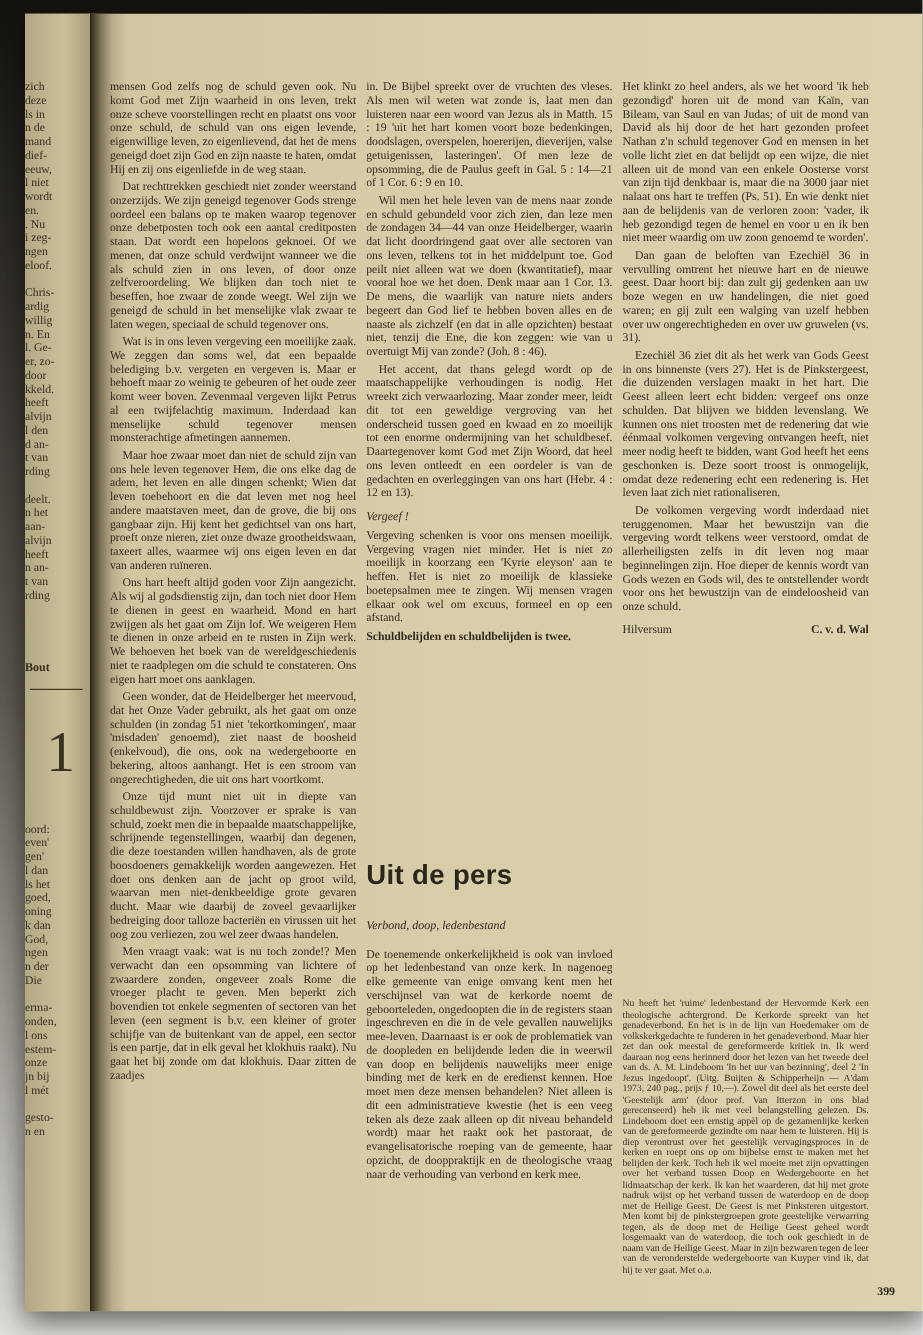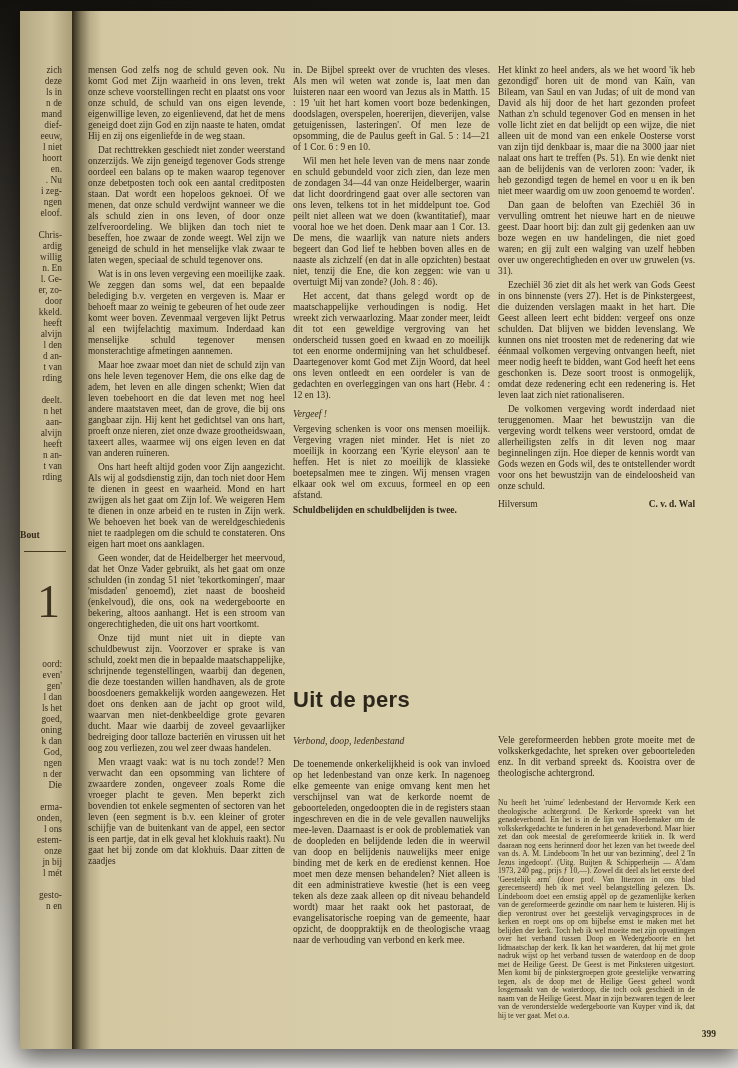--- a/index.html
+++ b/index.html
@@ -15,21 +15,21 @@
   }
   .prev-page{
     position:absolute;left:0;top:0;width:52px;height:100%;
     background:linear-gradient(90deg,#b4a884 0%,#ccc09b 60%,#a99d78 100%);
     overflow:hidden;
   }
   .gutter{
     position:absolute;left:52px;top:0;width:30px;height:100%;
     background:linear-gradient(90deg,#2e2716 0%,rgba(62,53,32,0.55) 30%,rgba(95,84,56,0.22) 60%,rgba(0,0,0,0) 100%);
   }
-  .frag-list{width:46px;text-align:right;padding-right:4px;box-sizing:border-box;
+  .frag-list{width:46px;text-align:left;padding-right:4px;box-sizing:border-box;
     font-size:9.4px;line-height:11px;color:#362d1e;}
   .frag{min-height:11px;white-space:nowrap;overflow:hidden;}
   .frag-top{position:absolute;top:54px;left:0;}
   .frag-bottom{position:absolute;top:648px;left:0;}
   .frag-name{position:absolute;top:518px;left:0;width:46px;text-align:left;padding-right:4px;
     box-sizing:border-box;font-weight:700;font-size:9.6px;color:#342b1c;}
   .frag-rule{position:absolute;top:540px;left:4px;width:42px;border-top:1.5px solid #43391f;}
   .frag-numeral{position:absolute;top:566px;left:0;width:46px;text-align:right;padding-right:6px;
     box-sizing:border-box;font-size:46px;line-height:50px;color:#3b3220;}
   .col{
@@ -71,21 +71,21 @@
   <div class="prev-page">
     <div class="frag-list frag-top plist">
         <div class="frag">zich</div>
         <div class="frag">deze</div>
         <div class="frag">ls in</div>
         <div class="frag">n de</div>
         <div class="frag">mand</div>
         <div class="frag">dief-</div>
         <div class="frag">eeuw,</div>
         <div class="frag">l niet</div>
-        <div class="frag">hoort</div>
+        <div class="frag">wordt</div>
         <div class="frag">en.</div>
         <div class="frag">. Nu</div>
         <div class="frag">i zeg-</div>
         <div class="frag">ngen</div>
         <div class="frag">eloof.</div>
         <div class="frag"></div>
         <div class="frag">Chris-</div>
         <div class="frag">ardig</div>
         <div class="frag">willig</div>
         <div class="frag">n. En</div>
@@ -180,23 +180,20 @@
     </div>
   </div>
 
   <h2 class="press-title">Uit de pers</h2>
   <h3 class="press-subtitle">Verbond, doop, ledenbestand</h3>
 
   <div class="col press-col2 plist">
       <p class="para">De toenemende onkerkelijkheid is ook van invloed op het ledenbestand van onze kerk. In nagenoeg elke gemeente van enige omvang kent men het verschijnsel van wat de kerkorde noemt de geboorteleden, ongedoopten die in de registers staan ingeschreven en die in de vele gevallen nauwelijks mee-leven. Daarnaast is er ook de problematiek van de doopleden en belijdende leden die in weerwil van doop en belijdenis nauwelijks meer enige binding met de kerk en de eredienst kennen. Hoe moet men deze mensen behandelen? Niet alleen is dit een administratieve kwestie (het is een veeg teken als deze zaak alleen op dit niveau behandeld wordt) maar het raakt ook het pastoraat, de evangelisatorische roeping van de gemeente, haar opzicht, de dooppraktijk en de theologische vraag naar de verhouding van verbond en kerk mee.</p>
     </div>
 
-  <div class="col press-col3-intro">
-    <p class="para" style="text-indent:0">Vele gereformeerden hebben grote moeite met de volkskerkgedachte, het spreken over geboorteleden enz. In dit verband spreekt ds. Kooistra over de theologische achtergrond.</p>
-  </div>
 
   <div class="col press-note plist">
       <p class="para">Nu heeft het 'ruime' ledenbestand der Hervormde Kerk een theologische achtergrond. De Kerkorde spreekt van het genadeverbond. En het is in de lijn van Hoedemaker om de volkskerkgedachte te funderen in het genadeverbond. Maar hier zet dan ook meestal de gereformeerde kritiek in. Ik werd daaraan nog eens herinnerd door het lezen van het tweede deel van ds. A. M. Lindeboom 'In het uur van bezinning', deel 2 'In Jezus ingedoopt'. (Uitg. Buijten &amp; Schipperheijn — A'dam 1973, 240 pag., prijs ƒ 10,—). Zowel dit deel als het eerste deel 'Geestelijk arm' (door prof. Van Itterzon in ons blad gerecenseerd) heb ik met veel belangstelling gelezen. Ds. Lindeboom doet een ernstig appèl op de gezamenlijke kerken van de gereformeerde gezindte om naar hem te luisteren. Hij is diep verontrust over het geestelijk vervagingsproces in de kerken en roept ons op om bijbelse ernst te maken met het belijden der kerk. Toch heb ik wel moeite met zijn opvattingen over het verband tussen Doop en Wedergeboorte en het lidmaatschap der kerk. Ik kan het waarderen, dat hij met grote nadruk wijst op het verband tussen de waterdoop en de doop met de Heilige Geest. De Geest is met Pinksteren uitgestort. Men komt bij de pinkstergroepen grote geestelijke verwarring tegen, als de doop met de Heilige Geest geheel wordt losgemaakt van de waterdoop, die toch ook geschiedt in de naam van de Heilige Geest. Maar in zijn bezwaren tegen de leer van de veronderstelde wedergeboorte van Kuyper vind ik, dat hij te ver gaat. Met o.a.</p>
     </div>
 
   <div class="pagenum">399</div>
 
 </div>
 
 </body></html>

